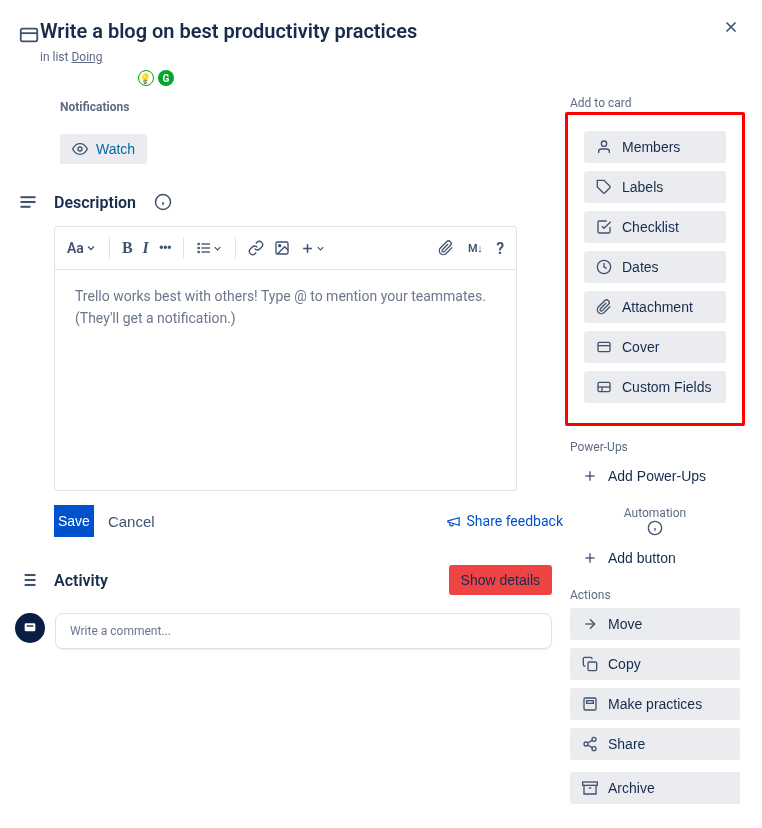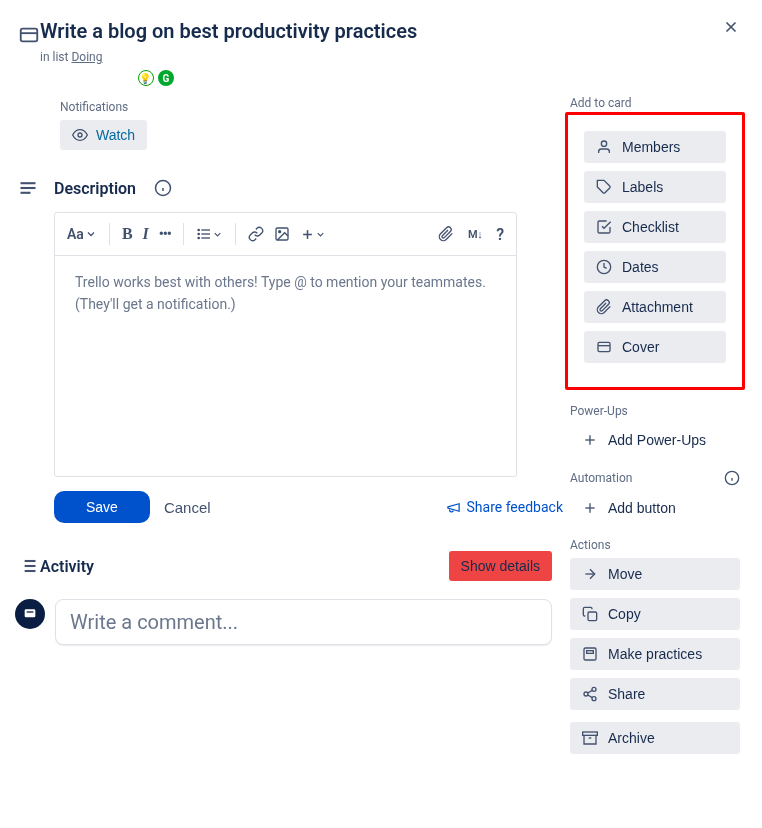--- a/index.html
+++ b/index.html
@@ -35,21 +35,21 @@
   .title-block { flex: 1; }
   .title-block h2 { font-size: 20px; font-weight: 600; color: #172b4d; line-height: 1.3; }
   .in-list { margin-top: 6px; font-size: 12px; color: #5e6c84; }
   .in-list a { text-decoration: underline; color: #5e6c84; }
 
   .badges-row { margin-top: 6px; display: flex; gap: 4px; padding-left: 120px; }
   .badge-g1 { width: 16px; height: 16px; background: #fff; border: 1px solid #00a500; border-radius: 50%; color: #00a500; display: flex; align-items: center; justify-content: center; font-size: 10px; font-weight: bold; }
   .badge-g2 { width: 16px; height: 16px; background: #00a82d; border-radius: 50%; color: #fff; display: flex; align-items: center; justify-content: center; font-size: 10px; font-weight: bold; }
 
   .notif-block { margin-left: 42px; margin-top: 14px; }
-  .notif-label { font-size: 12px; font-weight: 400; color: #5e6c84; margin-bottom: 6px; }
+  .notif-label { font-size: 12px; font-weight: 700; color: #5e6c84; margin-bottom: 20px; }
   .watch-btn { background: #ebecf0; border: none; border-radius: 3px; padding: 7px 12px; display: inline-flex; align-items: center; gap: 8px; font-size: 14px; color: #0369a1; cursor: pointer; }
   .watch-btn svg { color: #42526e; }
 
   .section-row { display: flex; align-items: center; gap: 14px; margin-top: 28px; }
   .section-icon { color: #42526e; flex-shrink: 0; width: 22px; }
   .section-title { font-size: 16px; font-weight: 600; color: #172b4d; }
   .info-icon { color: #42526e; margin-left: 4px; }
 
   .editor-wrap { margin-left: 36px; margin-top: 14px; }
   .editor-box { border: 1px solid #dfe1e6; border-radius: 3px; background: #fff; width: 463px; }
@@ -59,38 +59,38 @@
   .tb-btn { display: inline-flex; align-items: center; justify-content: center; cursor: pointer; color: #42526e; font-size: 14px; }
   .tb-btn.bold { font-weight: 700; font-size: 16px; font-family: serif; }
   .tb-btn.italic { font-style: italic; font-weight: 600; font-size: 16px; font-family: serif; }
   .tb-btn.more { letter-spacing: -1px; font-weight: 700; }
   .tb-right { margin-left: auto; display: flex; gap: 14px; align-items: center; }
   .tb-md { font-size: 11px; font-weight: 600; letter-spacing: -0.5px; }
 
   .editor-body { padding: 16px 20px; min-height: 220px; color: #6b778c; font-size: 14px; line-height: 1.55; }
 
   .editor-actions { display: flex; align-items: center; margin-top: 14px; width: 509px; }
-  .btn-save { background: #0052cc; color: #fff; border: none; border-radius: 10px; padding: 8px 32px; font-size: 14px; cursor: pointer; }
+  .btn-save { background: #0052cc; color: #fff; border: none; border-radius: 0; padding: 8px 4px; font-size: 14px; cursor: pointer; }
   .btn-cancel { background: none; border: none; color: #42526e; font-size: 15px; margin-left: 14px; cursor: pointer; }
   .share-feedback { margin-left: auto; color: #0052cc; font-size: 14px; display: inline-flex; align-items: center; gap: 6px; cursor: pointer; }
 
-  .activity-header { display: flex; align-items: center; margin-top: 28px; }
+  .activity-header { display: flex; align-items: center; gap: 14px; margin-top: 28px; }
   .activity-title { font-size: 16px; font-weight: 600; }
   .show-details { margin-left: auto; background: #ef4444; border: none; border-radius: 3px; padding: 7px 12px; font-size: 14px; color: #172b4d; cursor: pointer; }
 
   .comment-row { display: flex; align-items: flex-start; gap: 10px; margin-top: 18px; margin-left: -3px; }
   .avatar { width: 30px; height: 30px; border-radius: 50%; background: #091e42; color: #fff; display: flex; align-items: center; justify-content: center; flex-shrink: 0; }
-  .comment-box { flex: 1; border: 1px solid #dfe1e6; border-radius: 8px; padding: 10px 14px; color: #6b778c; font-size: 20px; background: #fff; box-shadow: 0 1px 1px rgba(9,30,66,0.08); max-width: 513px; }
+  .comment-box { flex: 1; border: 1px solid #dfe1e6; border-radius: 8px; padding: 10px 14px; color: #6b778c; font-size: 12px; background: #fff; box-shadow: 0 1px 1px rgba(9,30,66,0.08); max-width: 513px; }
 
   .right-section-label { font-size: 12px; color: #5e6c84; margin-bottom: 6px; margin-top: 4px; }
   .right-section-label.first { margin-top: 78px; }
   .sidebar-btn { display: flex; align-items: center; gap: 10px; width: 100%; background: #ebecf0; border: none; border-radius: 3px; padding: 8px 12px; font-size: 14px; color: #172b4d; cursor: pointer; margin-bottom: 8px; text-align: left; }
   .sidebar-btn.plain { background: none; }
   .sidebar-btn svg { color: #42526e; flex-shrink: 0; }
-  .automation-row { display: flex; align-items: center; justify-content: space-between; margin-top: 14px; }
+  .automation-row { display: flex; align-items: center; justify-content: space-between; margin-top: 14px; flex-direction: column; }
   .automation-row .right-section-label { margin: 0; }
   .info-circle { color: #42526e; }
 
   .highlight-box { border: 3px solid #ff0000; border-radius: 2px; padding: 16px; margin-top: -3px; margin-left: -5px; margin-right: -5px; }
   .hb-label { position: relative; margin-bottom: 5px; }
 
   .right-gap { margin-top: 14px; }
 
   svg { display: block; }
 </style>
@@ -297,20 +297,28 @@
           </svg>
         <span>Attachment</span>
       </button>
       <button class="sidebar-btn">
         <svg width="16" height="16" viewBox="0 0 24 24" fill="none" stroke="currentColor" stroke-width="2">
             <rect x="3" y="5" width="18" height="14" rx="2"></rect>
             <line x1="3" y1="10" x2="21" y2="10"></line>
           </svg>
         <span>Cover</span>
       </button>
+      <button class="sidebar-btn" style="margin-bottom:4px">
+        <svg width="16" height="16" viewBox="0 0 24 24" fill="none" stroke="currentColor" stroke-width="2">
+            <rect x="3" y="5" width="18" height="14" rx="2"></rect>
+            <line x1="3" y1="12" x2="21" y2="12"></line>
+            <line x1="9" y1="12" x2="9" y2="19"></line>
+          </svg>
+        <span>Custom Fields</span>
+      </button>
     </div>
 
     <div class="right-section-label right-gap">Power-Ups</div>
     <button class="sidebar-btn plain">
       <svg width="16" height="16" viewBox="0 0 24 24" fill="none" stroke="currentColor" stroke-width="2">
           <line x1="12" y1="5" x2="12" y2="19"></line>
           <line x1="5" y1="12" x2="19" y2="12"></line>
         </svg>
       <span>Add Power-Ups</span>
     </button>

